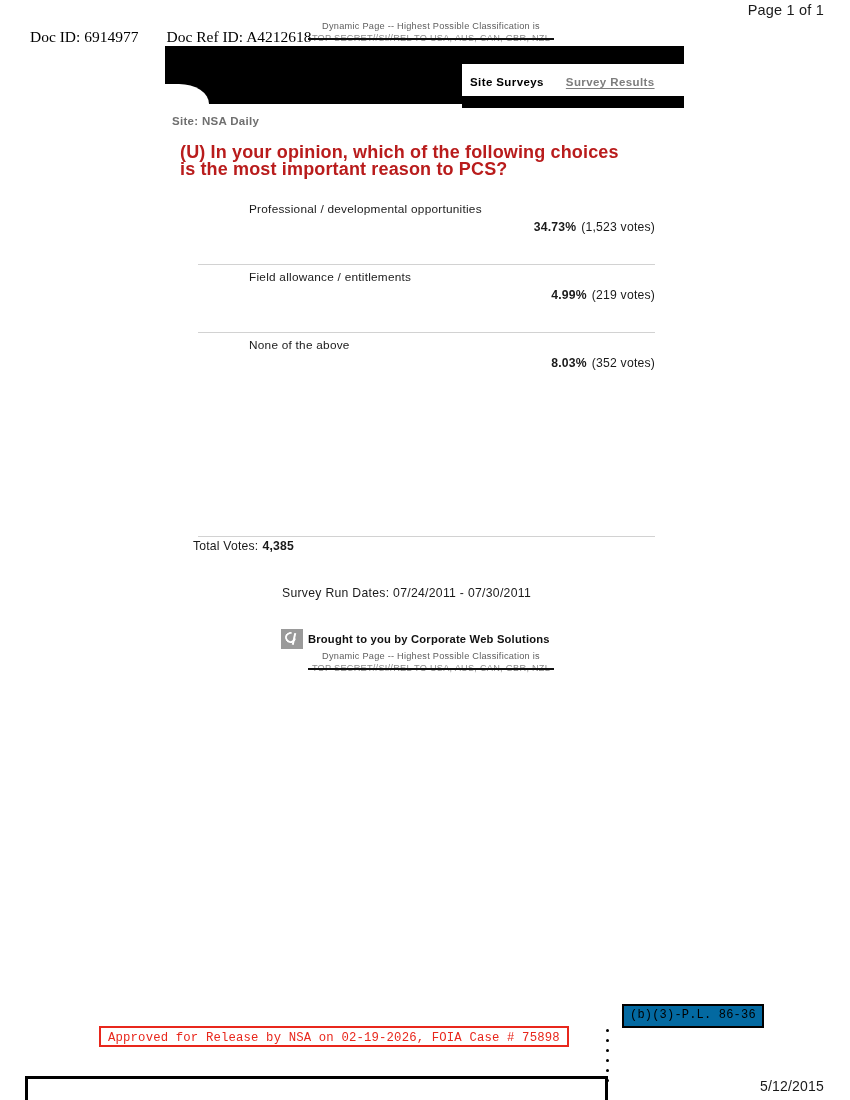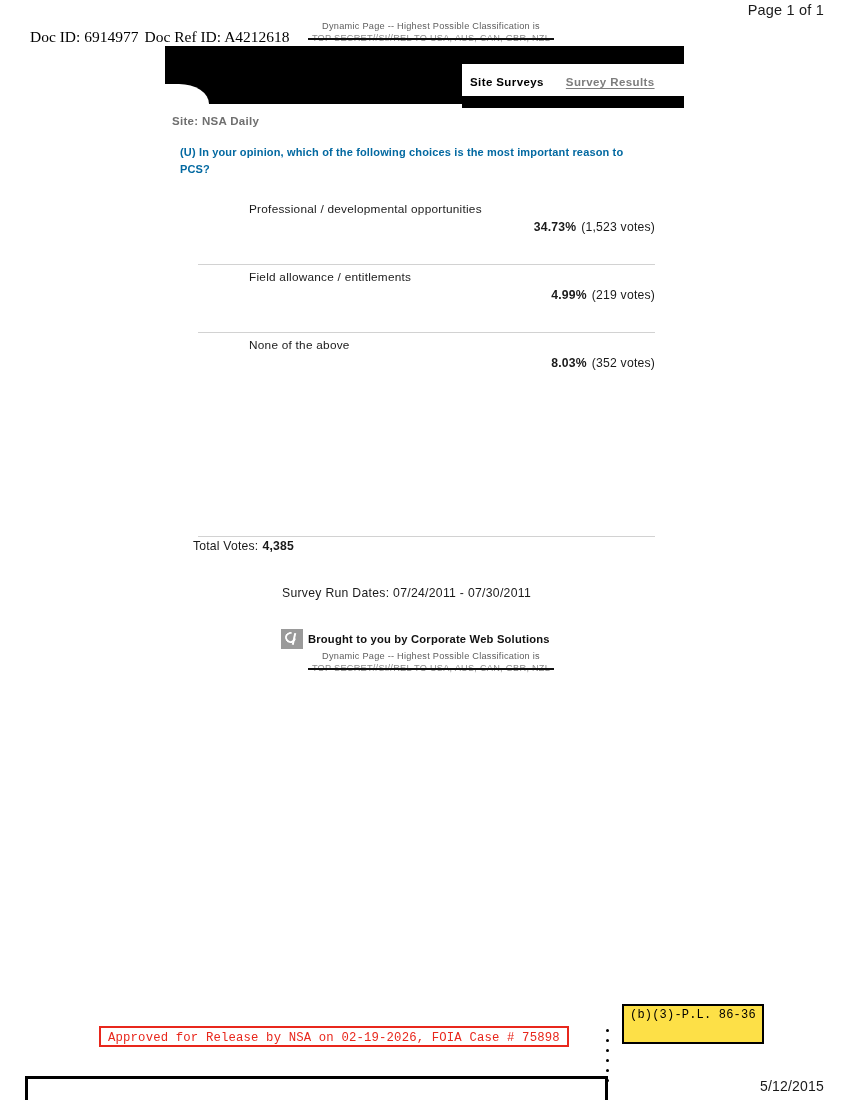--- a/index.html
+++ b/index.html
@@ -29,21 +29,21 @@
   }
   .docid-row {
     position: absolute;
     top: 28px;
     left: 30px;
     font-family: "Liberation Serif", serif;
     font-size: 15.5px;
     color: #000;
     white-space: nowrap;
   }
-  .docid-row .doc-ref { margin-left: 6px; }
+  .docid-row .doc-ref { margin-left: 28px; }
 
   
   .banner {
     position: absolute;
     left: 281px;
     width: 300px;
     text-align: center;
     font-size: 9.2px;
     letter-spacing: 0.25px;
     color: #5e5e5e;
@@ -145,25 +145,25 @@
     font-size: 11.5px;
     font-weight: bold;
     color: #6f6f6f;
     letter-spacing: 0.3px;
   }
   .question {
     position: absolute;
     left: 180px;
     top: 144px;
     width: 452px;
-    font-size: 11px;
+    font-size: 18px;
     font-weight: bold;
     line-height: 16.5px;
     letter-spacing: 0.15px;
-    color: #0369a1;
+    color: #b91c1c;
   }
 
   
   .results {
     position: absolute;
     left: 198px;
     top: 196px;
     width: 457px;
   }
   .result-row {
@@ -277,23 +277,23 @@
     font-weight: bold;
     letter-spacing: 0.2px;
     color: #111;
   }
 
   
   .exemption-box {
     position: absolute;
     left: 622px;
     top: 1004px;
-    padding: 2px 6px 20px 6px;
+    padding: 2px 6px 4px 6px;
     border: 2px solid #000;
-    background: #fde047;
+    background: #0369a1;
     font-family: "Liberation Mono", monospace;
     font-size: 12px;
     letter-spacing: 0.2px;
     color: #000;
     white-space: nowrap;
   }
   .foia-stamp {
     position: absolute;
     left: 99px;
     top: 1026px;

